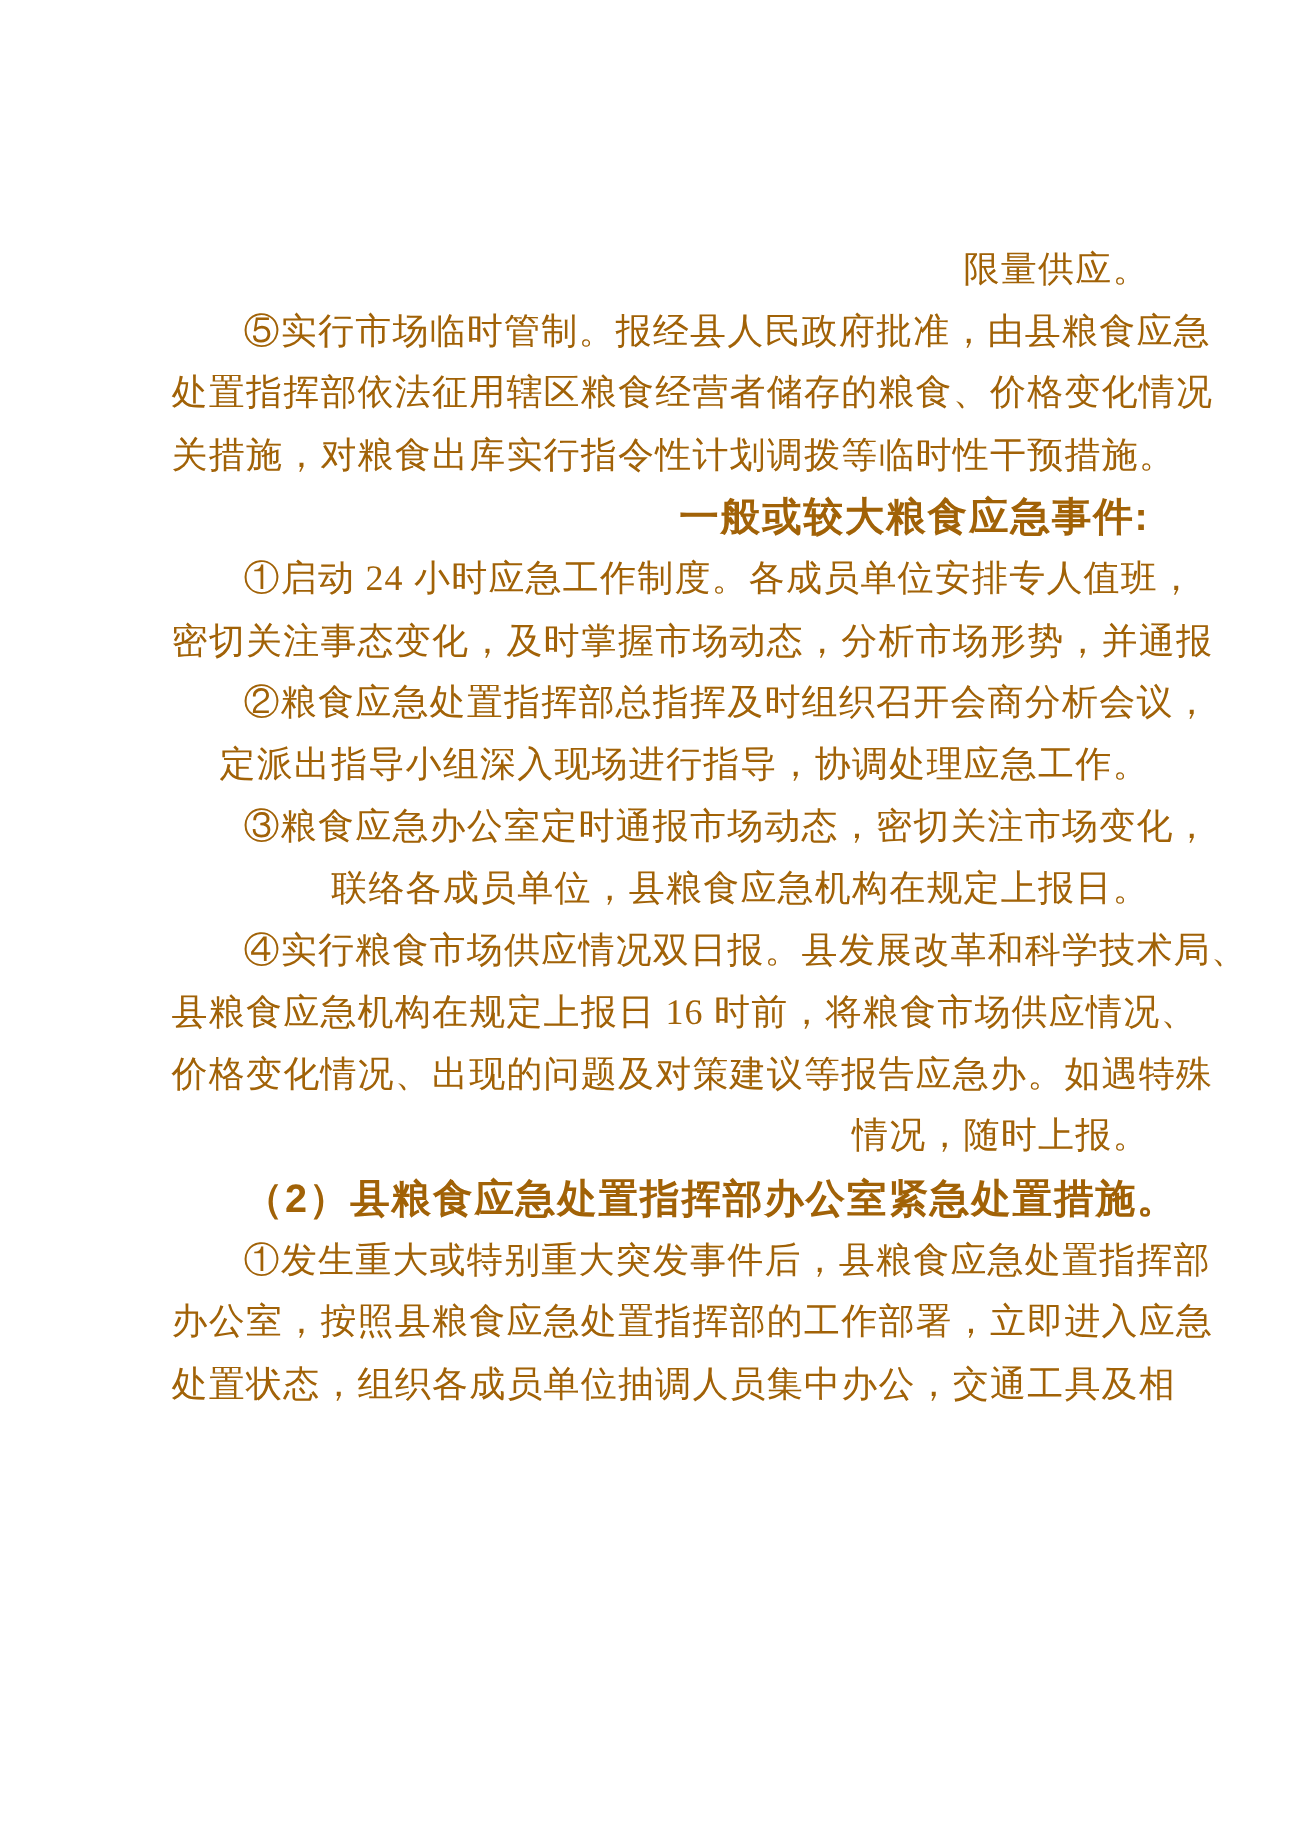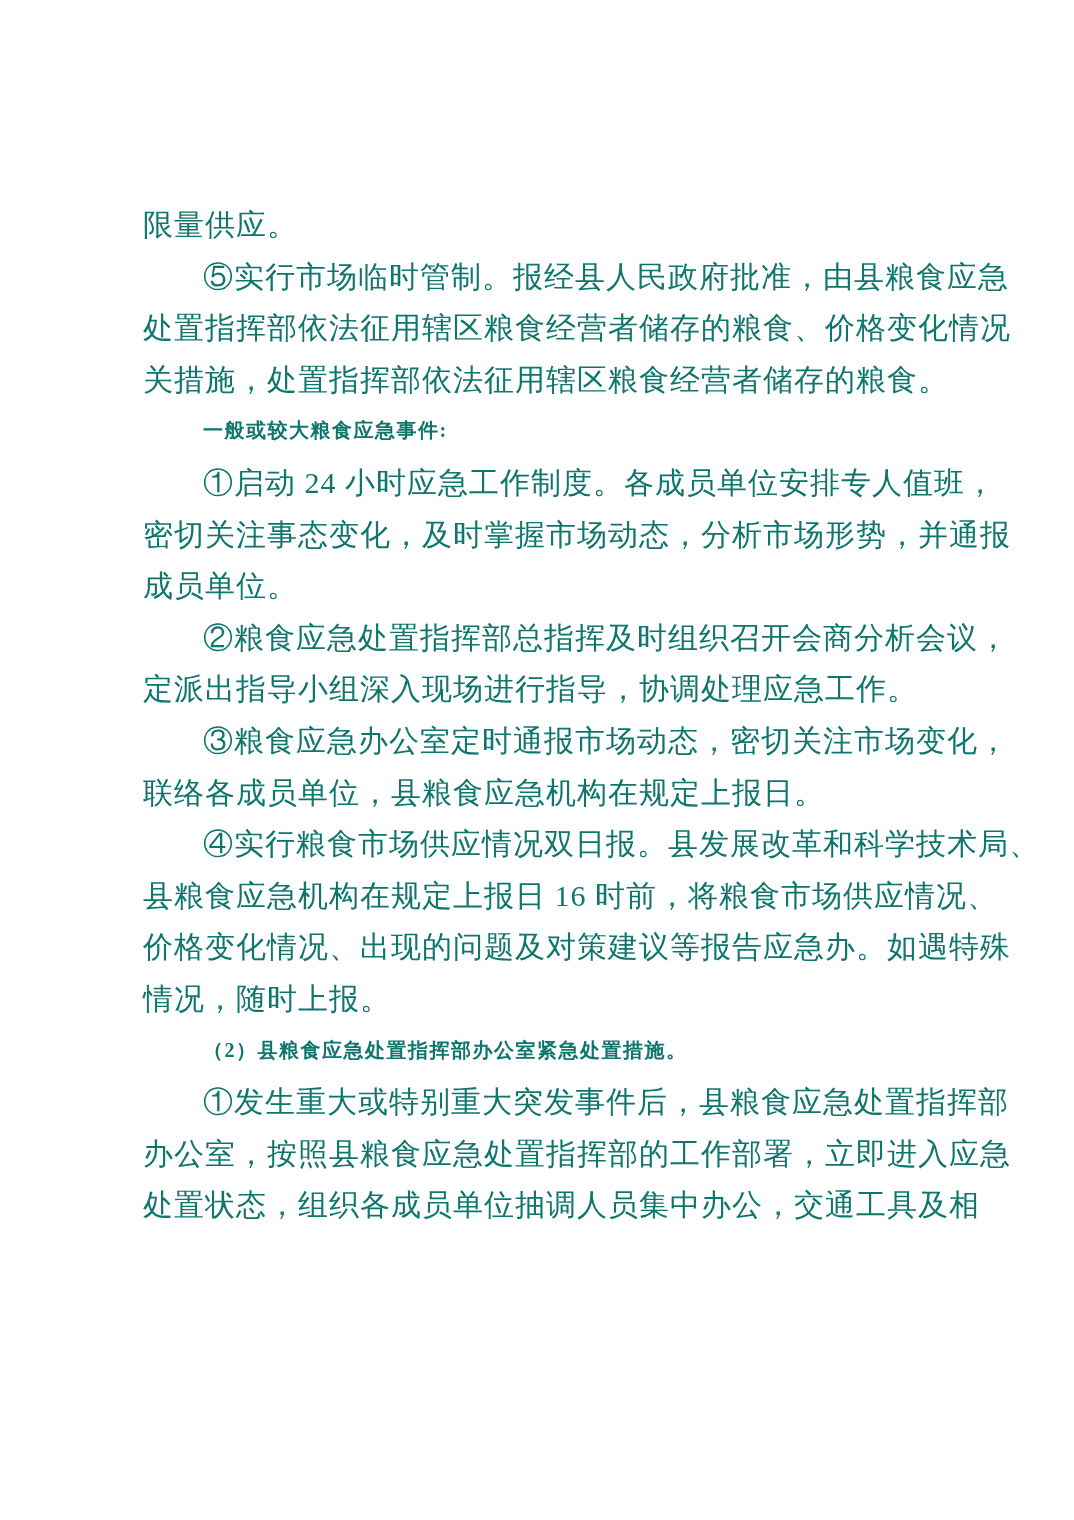--- a/index.html
+++ b/index.html
@@ -18,50 +18,50 @@
   .textblock {
     position: absolute;
     left: 143px;
     top: 199px;
     width: 815px;
   }
   .ln {
     font-size: 30px;
     line-height: 51.6px;
     height: 51.6px;
-    color: #0f766e;
+    color: #a16207;
     letter-spacing: 1px;
     white-space: nowrap;
     font-family: "Liberation Serif", "DejaVu Serif", serif;
+    text-align: right;
   }
   
   .ind {
     text-indent: 60px;
   }
   
   .hd {
-    font-family: Liberation Serif, serif;
+    font-family: Liberation Sans, sans-serif;
     font-weight: bold;
-    font-size: 20px;
+    font-size: 33px;
     letter-spacing: 1.5px;
   }
 </style>
 </head>
 <body>
 
 <div class="page">
   <div class="textblock">
     <div class="ln">限量供应。</div>
     <div class="ln ind">⑤实行市场临时管制。报经县人民政府批准，由县粮食应急</div>
     <div class="ln">处置指挥部依法征用辖区粮食经营者储存的粮食、价格变化情况</div>
-    <div class="ln">关措施，处置指挥部依法征用辖区粮食经营者储存的粮食。</div>
+    <div class="ln">关措施，对粮食出库实行指令性计划调拨等临时性干预措施。</div>
     <div class="ln ind hd">一般或较大粮食应急事件:</div>
     <div class="ln ind">①启动 24 小时应急工作制度。各成员单位安排专人值班，</div>
     <div class="ln">密切关注事态变化，及时掌握市场动态，分析市场形势，并通报</div>
-    <div class="ln">成员单位。</div>
     <div class="ln ind">②粮食应急处置指挥部总指挥及时组织召开会商分析会议，</div>
     <div class="ln">定派出指导小组深入现场进行指导，协调处理应急工作。</div>
     <div class="ln ind">③粮食应急办公室定时通报市场动态，密切关注市场变化，</div>
     <div class="ln">联络各成员单位，县粮食应急机构在规定上报日。</div>
     <div class="ln ind">④实行粮食市场供应情况双日报。县发展改革和科学技术局、</div>
     <div class="ln">县粮食应急机构在规定上报日 16 时前，将粮食市场供应情况、</div>
     <div class="ln">价格变化情况、出现的问题及对策建议等报告应急办。如遇特殊</div>
     <div class="ln">情况，随时上报。</div>
     <div class="ln ind hd">（2）县粮食应急处置指挥部办公室紧急处置措施。</div>
     <div class="ln ind">①发生重大或特别重大突发事件后，县粮食应急处置指挥部</div>

